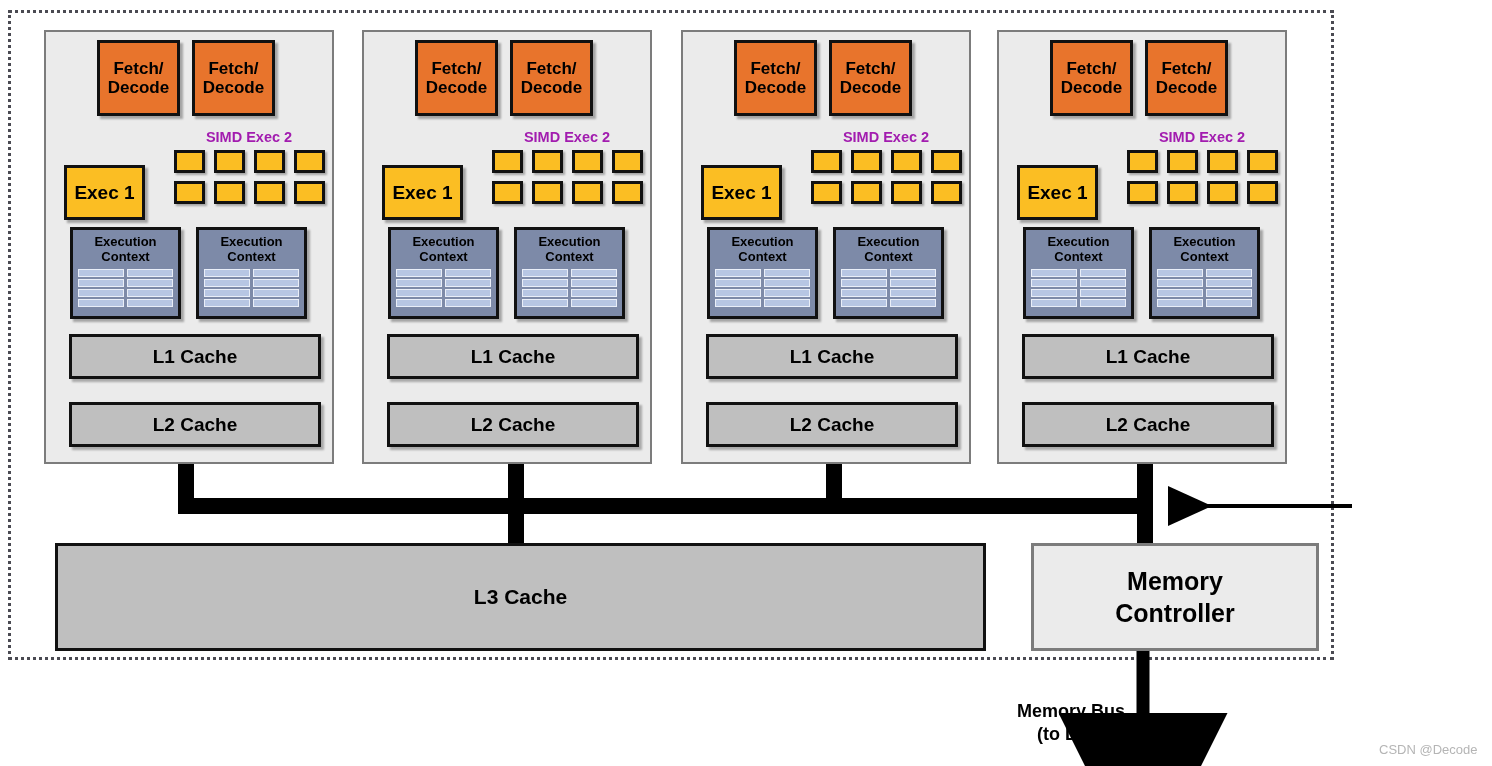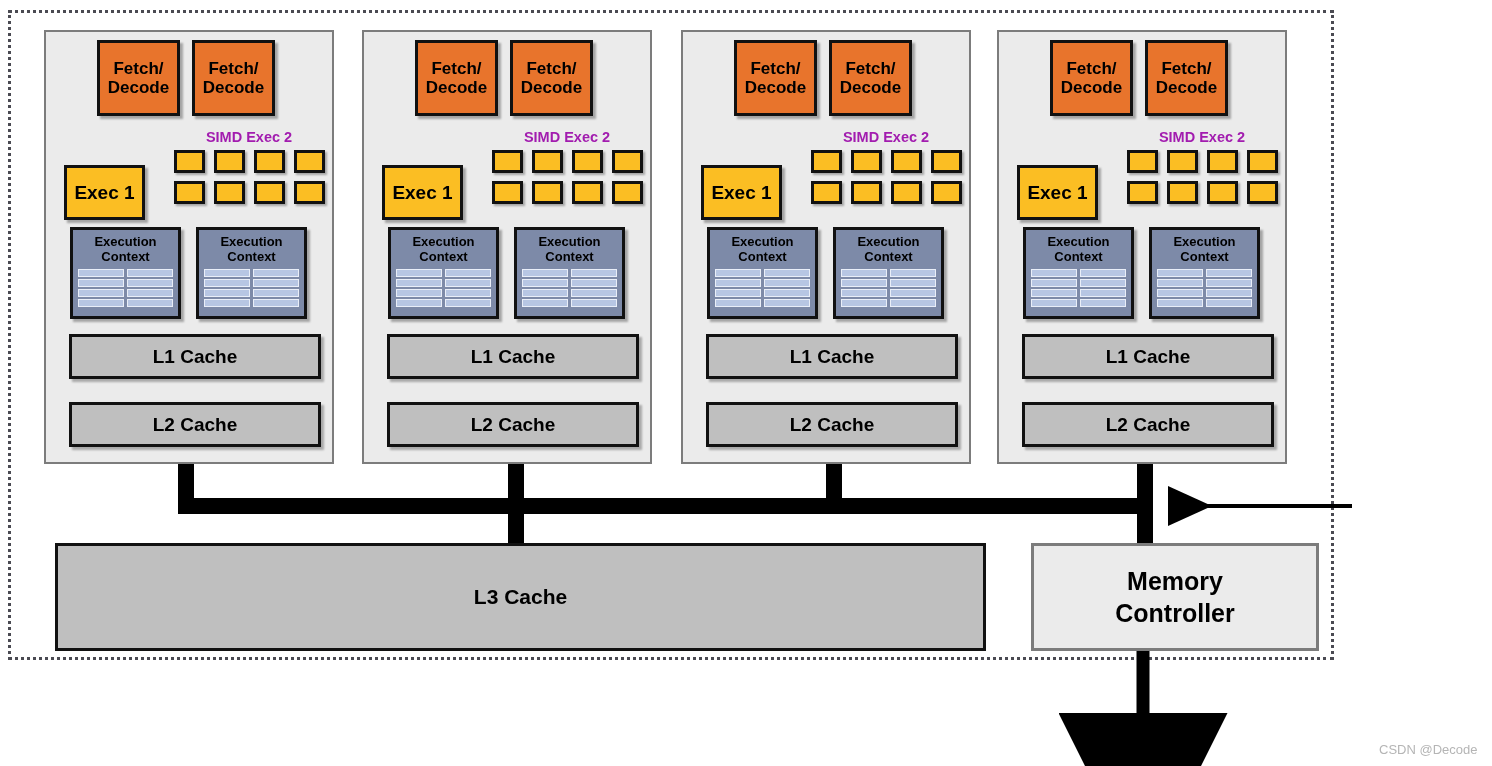--- a/index.html
+++ b/index.html
@@ -541,16 +541,20 @@
         <polygon points="11,0 11,10 0,5" fill="#000"></polygon>
       </marker>
       <marker id="arrD" markerWidth="13" markerHeight="13" refX="1" refY="6.5" orient="auto">
         <polygon points="0,0 0,13 13,6.5" fill="#000"></polygon>
       </marker>
     </defs>
     <line x1="1352" y1="506" x2="1172" y2="506" stroke="#000" stroke-width="4" marker-end="url(#arrL)"></line>
     <line x1="1143" y1="651" x2="1143" y2="726" stroke="#000" stroke-width="13" marker-end="url(#arrD)"></line>
   </svg>
 
+  <div class="membus-label">
+    <span>Memory Bus</span><br>
+    <span>(to DRAM)</span>
+  </div>
 
   <div class="watermark">CSDN @Decode</div>
 
 </div>
 
 </body></html>

